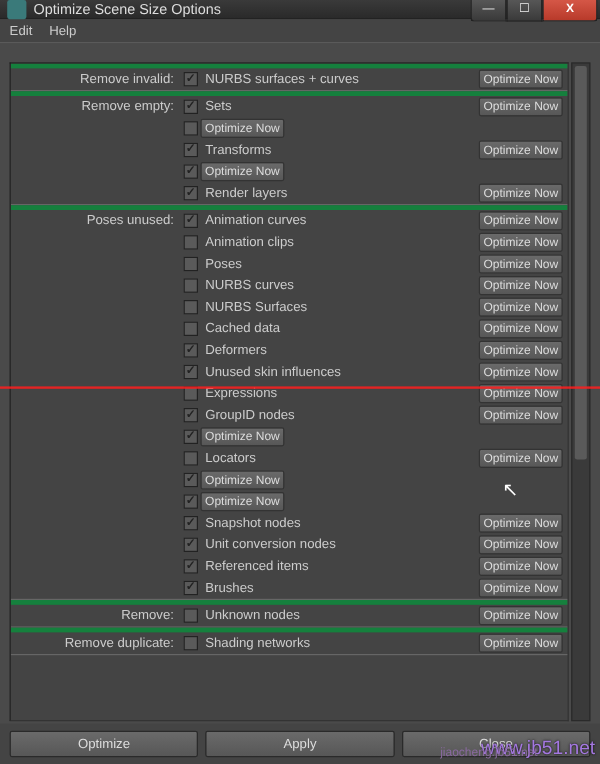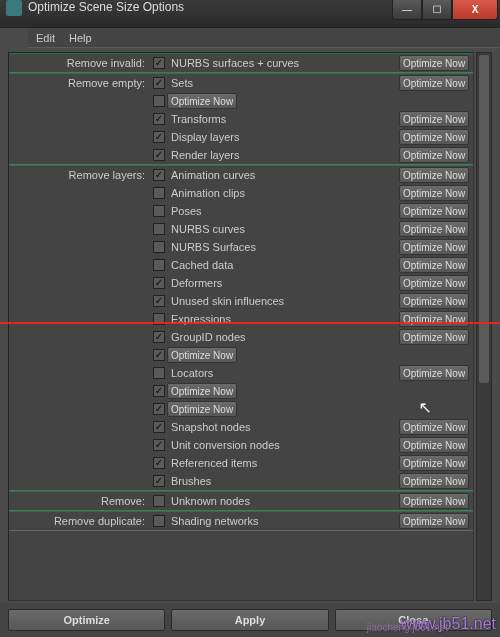--- a/index.html
+++ b/index.html
@@ -1,46 +1,46 @@
 <!DOCTYPE html>
 <html><head>
 <meta charset="utf-8">
 <style>
 * { box-sizing: border-box; margin: 0; padding: 0; }
 body { width: 500px; height: 637px; background: #4a4a4a; font-family: "Segoe UI", Arial, sans-serif; font-size: 11px; color: #ccc; overflow: hidden; position: relative; }
 
-.titlebar { height: 28px; background: linear-gradient(#3a3a3a, #2a2a2a); display: flex; padding-left: 6px; border-bottom: 1px solid #222; }
+.titlebar { height: 16px; background: linear-gradient(#3a3a3a, #2a2a2a); display: flex; align-items: center; padding-left: 6px; border-bottom: 1px solid #222; }
 .titlebar .icon { width: 16px; height: 16px; background: #3a7a7a; border-radius: 2px; margin-right: 6px; }
 .titlebar .title { color: #ddd; font-size: 12px; flex: 1; }
 .winbtns { display: flex; height: 20px; margin-right: 2px; }
 .winbtn { width: 30px; height: 20px; background: linear-gradient(#5a5a5a,#3a3a3a); border: 1px solid #222; border-top: none; display: flex; align-items: center; justify-content: center; color: #eee; font-size: 10px; cursor: pointer; }
 .winbtn.min { border-radius: 0 0 0 3px; }
 .winbtn.close { background: linear-gradient(#d85a4a,#b83a2a); border-radius: 0 0 3px 0; width: 46px; color: #fff; font-weight: bold; }
 
-.menubar { height: 20px; display: flex; align-items: center; padding: 0 8px; gap: 14px; background: #444; border-bottom: 1px solid #5a5a5a; margin-left: 28px; }
+.menubar { height: 20px; display: flex; align-items: center; padding: 0 8px; gap: 14px; background: #444; border-bottom: 1px solid #5a5a5a; }
 .menubar span { color: #ccc; cursor: pointer; }
 
 .content { position: absolute; top: 52px; bottom: 36px; left: 8px; right: 26px; background: #444; border: 1px solid #333; border-top-color: #222; border-left-color: #222; overflow: hidden; }
 
 .scrollbar { position: absolute; top: 52px; bottom: 36px; right: 8px; width: 16px; background: #3a3a3a; border: 1px solid #2a2a2a; }
 .scrollbar::before { content:""; position:absolute; top:2px; left:2px; right:2px; height: 60%; background: #5a5a5a; border-radius: 2px; }
 
-.section { border-bottom: 1px solid #666; border-top: 1px solid #15803d; }
+.section { border-bottom: 1px solid #666; border-top: 4px solid #15803d; }
 .row { display: flex; align-items: center; height: 18px; }
 .label-col { width: 142px; text-align: right; padding-right: 6px; color: #ccc; }
 .check-col { width: 16px; display: flex; align-items: center; justify-content: center; }
 .name-col { flex: 1; padding-left: 4px; color: #ccc; }
 .btn-col { width: 74px; padding-right: 2px; }
 
 .chk { width: 12px; height: 12px; border: 1px solid #222; background: #5a5a5a; display: flex; align-items: center; justify-content: center; cursor: pointer; }
 .chk.on::after { content: "✓"; color: #222; font-size: 10px; font-weight: bold; line-height: 1; }
 
 .optbtn { width: 70px; height: 16px; background: linear-gradient(#6a6a6a,#575757); border: 1px solid #333; color: #ddd; font-size: 10px; display: flex; align-items: center; justify-content: center; cursor: pointer; border-radius: 2px; }
 
-.footer { position: absolute; left: 0; right: 0; bottom: 0; height: 34px; background: #444; display: flex; align-items: center; padding: 0 8px; gap: 6px; font-weight: bold; }
+.footer { position: absolute; left: 0; right: 0; bottom: 0; height: 34px; background: #444; display: flex; align-items: center; padding: 0 8px; gap: 6px; }
 .footbtn { flex: 1; height: 22px; background: linear-gradient(#6a6a6a,#575757); border: 1px solid #2a2a2a; color: #ddd; display: flex; align-items: center; justify-content: center; cursor: pointer; border-radius: 2px; font-size: 11px; }
 
 .cursor { position: absolute; right: 68px; top: 398px; color: #fff; font-size: 16px; pointer-events: none; }
 
 .redline { position: absolute; left: 0; right: 0; top: 322px; height: 2px; background: rgba(255,30,30,0.85); z-index: 10; pointer-events: none; }
 
 .watermark { position: absolute; right: 4px; bottom: 4px; color: #a478e0; font-size: 16px; pointer-events: none; z-index: 20; text-shadow: 0 0 2px #000; }
 .watermark2 { position: absolute; right: 52px; bottom: 4px; color: #8a6aa0; font-size: 10px; pointer-events: none; z-index: 20; }
 </style>
 </head>
@@ -102,39 +102,38 @@
         <div class="name-col">Transforms</div>
         <div class="btn-col">
           <div class="optbtn">Optimize Now</div>
         </div>
       </div>
       <div class="row">
         <div class="label-col"></div>
         <div class="check-col">
           <div class="chk on"></div>
         </div>
-        <div class="name-col">Display layers</div>
         <div class="btn-col">
           <div class="optbtn">Optimize Now</div>
         </div>
       </div>
       <div class="row">
         <div class="label-col"></div>
         <div class="check-col">
           <div class="chk on"></div>
         </div>
         <div class="name-col">Render layers</div>
         <div class="btn-col">
           <div class="optbtn">Optimize Now</div>
         </div>
       </div>
     </div>
     <div class="section">
       <div class="row">
-        <div class="label-col">Remove layers:</div>
+        <div class="label-col">Poses unused:</div>
         <div class="check-col">
           <div class="chk on"></div>
         </div>
         <div class="name-col">Animation curves</div>
         <div class="btn-col">
           <div class="optbtn">Optimize Now</div>
         </div>
       </div>
       <div class="row">
         <div class="label-col"></div>

